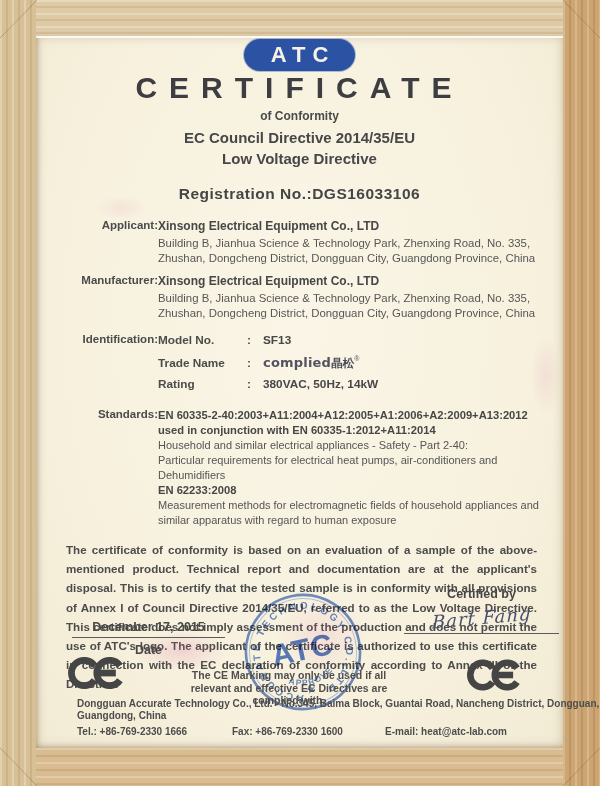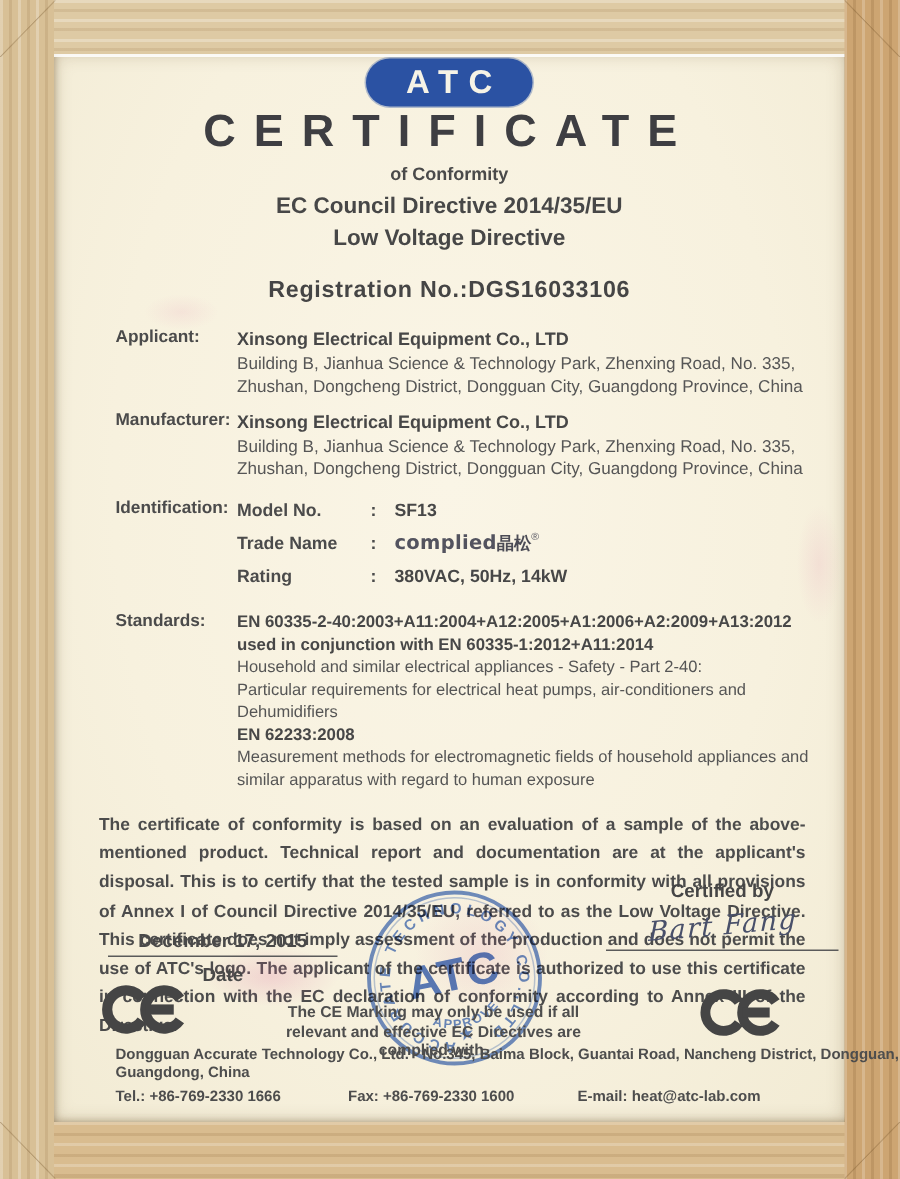--- a/index.html
+++ b/index.html
@@ -45,21 +45,21 @@
     margin-top:1px;font-size:30px;font-weight:bold;color:#3e3e42;
     letter-spacing:12px;padding-left:0;line-height:32px;
   }
   .sub1{margin-top:5px;font-size:12px;font-weight:bold;color:#4a4a4a;}
   .sub2{margin-top:6px;font-size:15px;font-weight:bold;color:#474747;}
   .sub3{margin-top:4px;font-size:15px;font-weight:bold;color:#474747;}
   .reg{margin-top:18px;font-size:15.5px;font-weight:bold;color:#454545;letter-spacing:.5px;}
 
   
   .row{display:grid;grid-template-columns:81px 1fr;padding:0 20px 0 41px;}
-  .lbl{font-weight:bold;font-size:11.5px;color:#4b4b4b;}
+  .lbl{font-weight:bold;font-size:11.5px;color:#4b4b4b;text-align:right;}
   .val-name{font-weight:bold;font-size:12px;color:#474747;}
   .val-addr{font-size:11.4px;line-height:14.5px;color:#565656;margin-top:3px;}
   .mt-app{margin-top:16px;}
   .mt-man{margin-top:9px;}
   .mt-prod{margin-top:12px;}
   .mt-id{margin-top:13px;}
   .mt-std{margin-top:11px;}
   .id-sub{display:grid;grid-template-columns:89px 16px 1fr;margin-bottom:6px;align-items:baseline;}
   .id-name{font-weight:bold;font-size:11.8px;color:#4b4b4b;}
   .id-colon{font-weight:bold;font-size:11.8px;color:#4b4b4b;}

